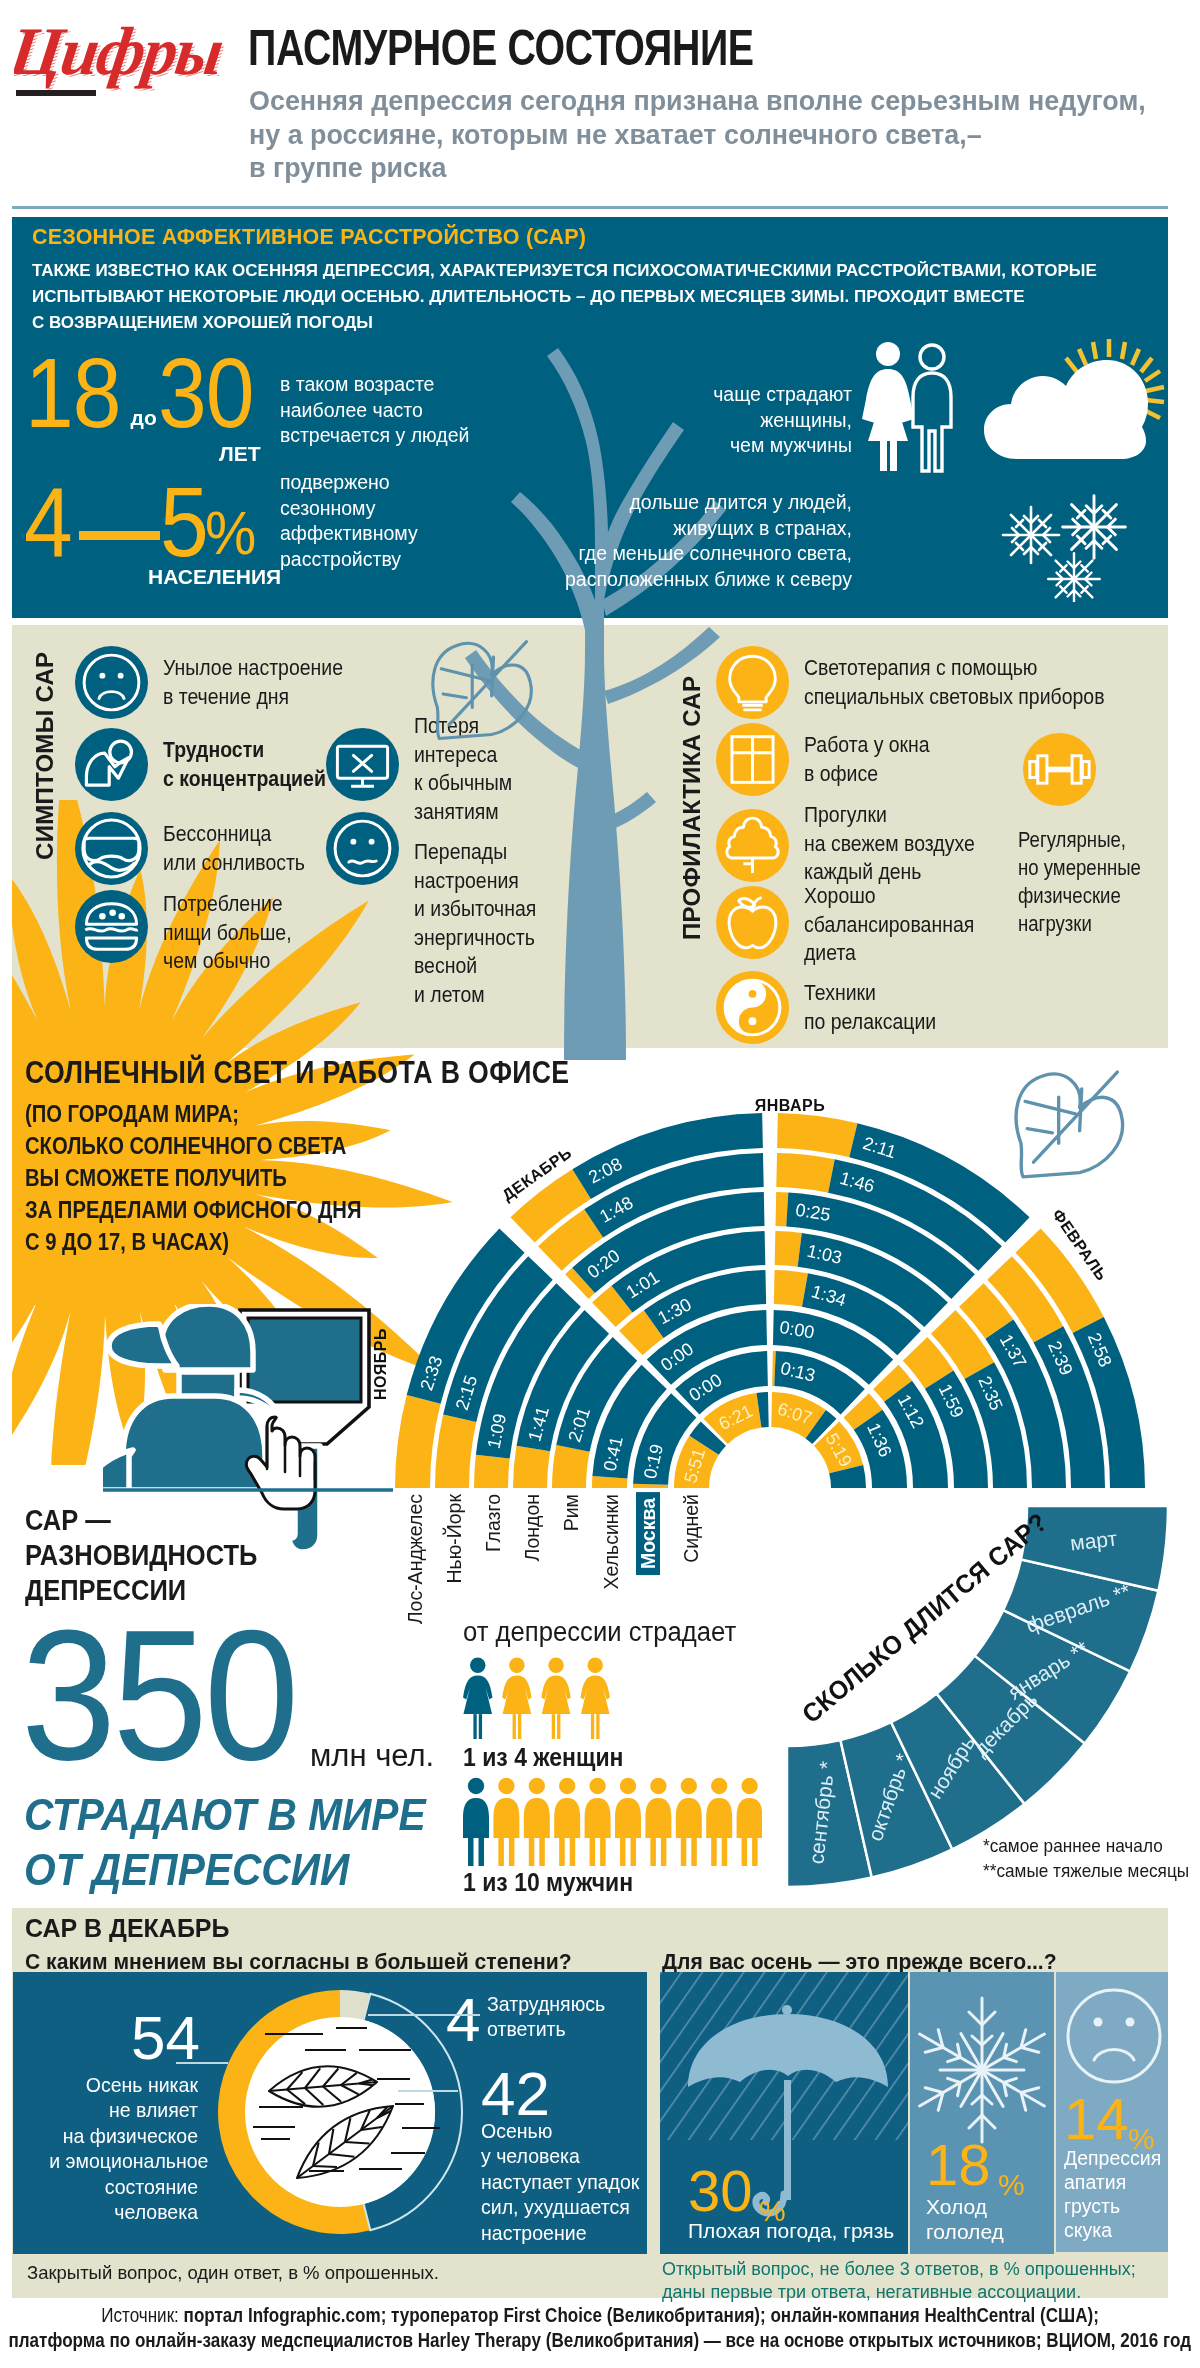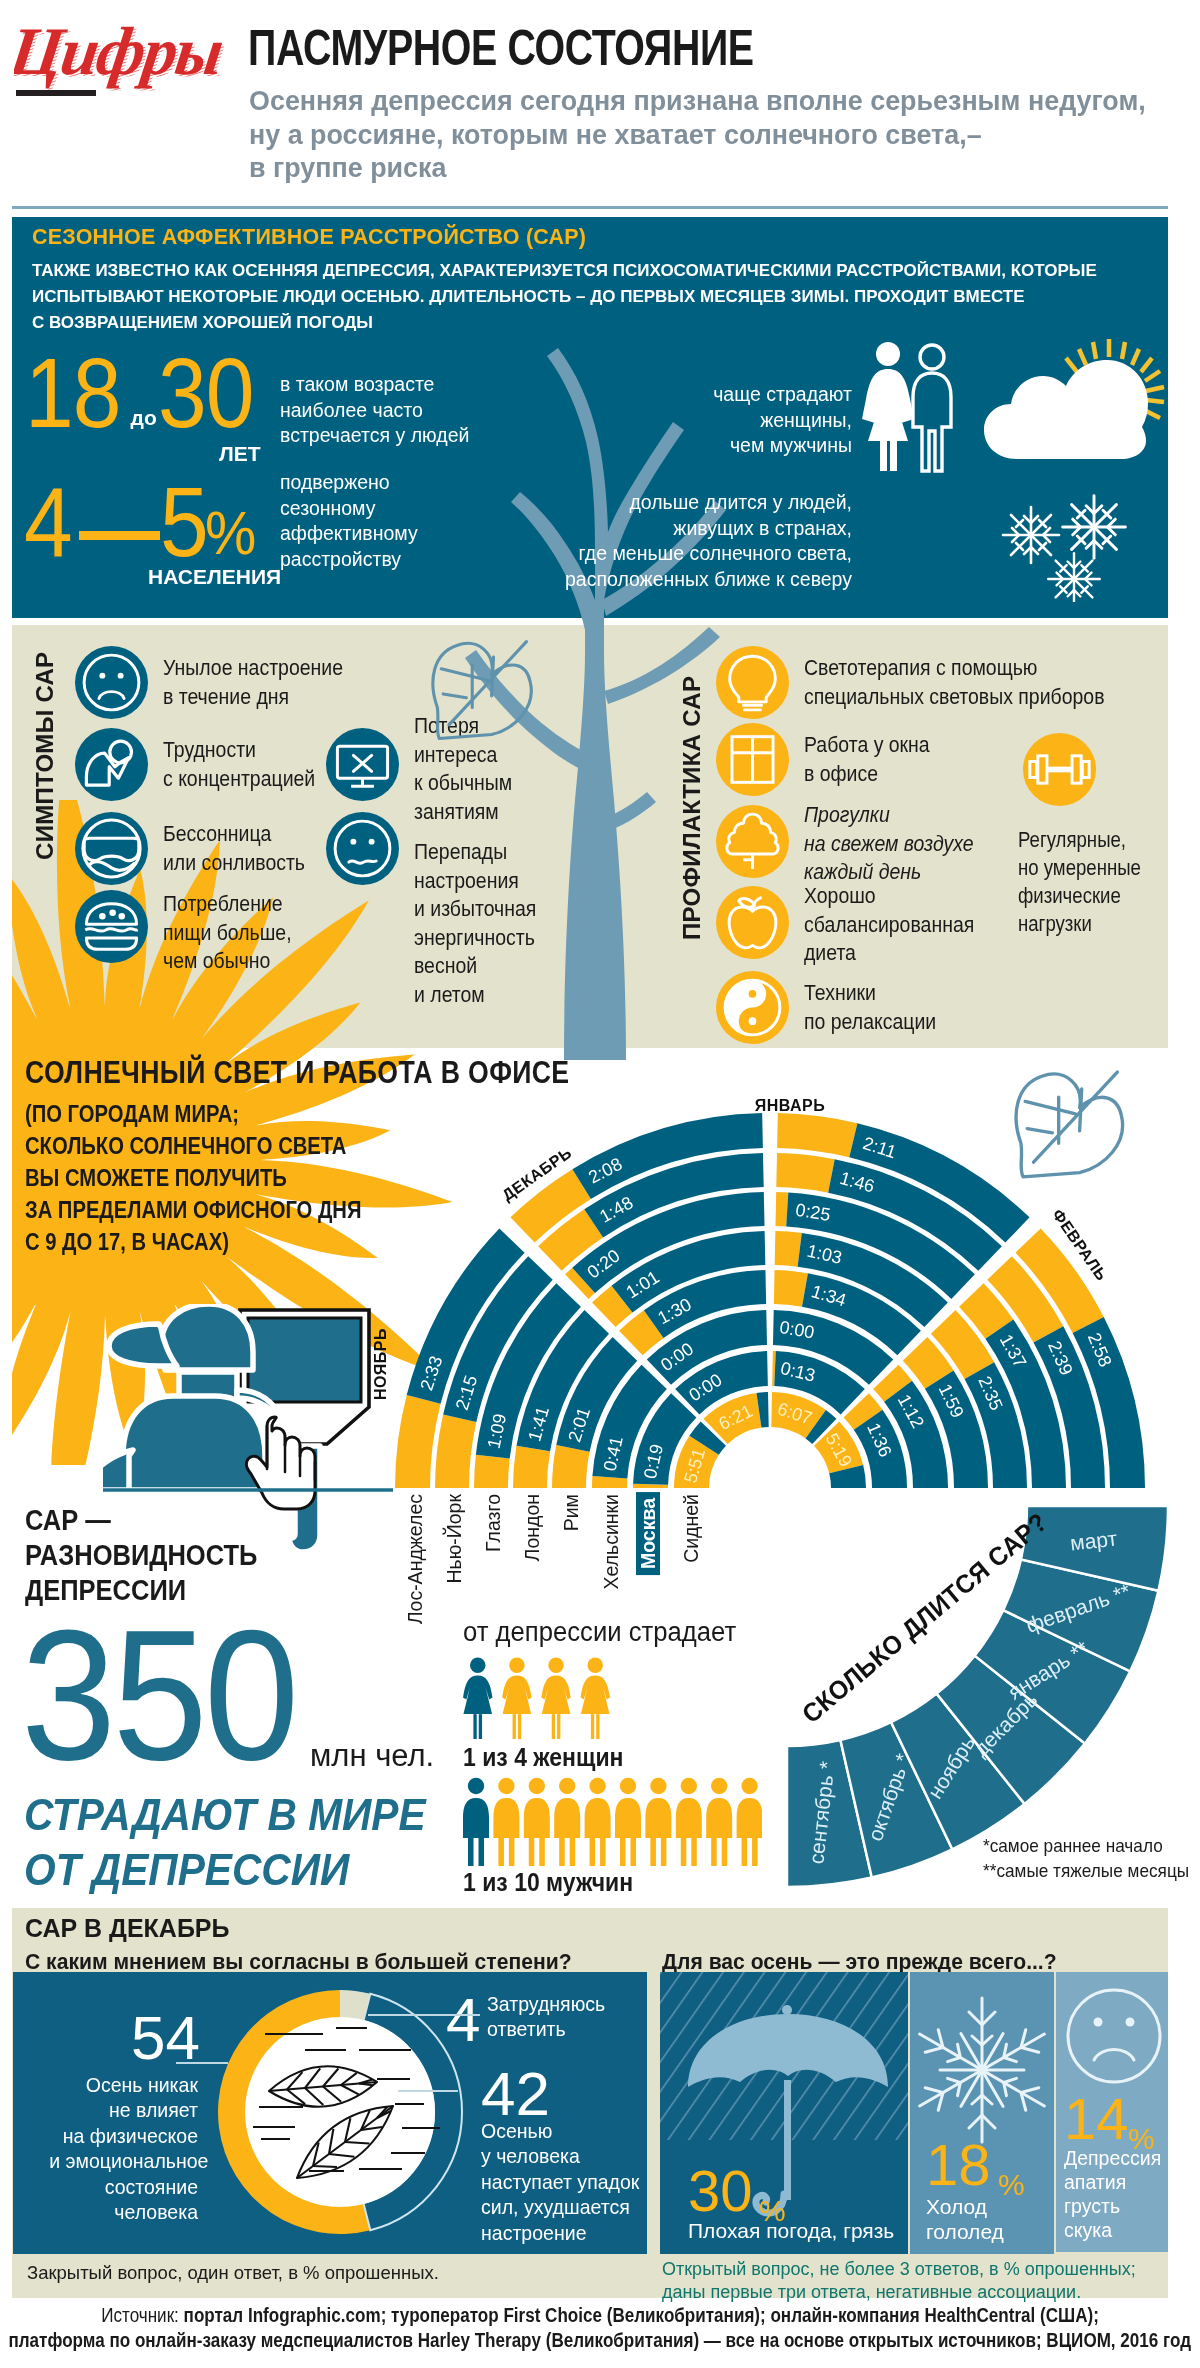--- a/index.html
+++ b/index.html
@@ -56,32 +56,32 @@
           white-space:nowrap;transform:rotate(-90deg);transform-origin:0 0;}
   #symptoms-label{left:31px;top:860px;}
   #prevention-label{left:678px;top:940px;}
   .sym{z-index:4;display:flex;align-items:center;}
   .cir{display:inline-block;width:73px;height:73px;border-radius:50%;flex:0 0 73px;}
   .cir svg{width:73px;height:73px;display:block;}
   .cir.blue{background:#00607F;}
   .cir.orange{background:#FBB316;}
   .symtxt{font-size:22.5px;color:#1A1A1A;line-height:28.6px;margin-left:15px;display:inline-block;transform:scaleX(0.865);transform-origin:0 0;white-space:nowrap;}
   #sym1{left:75px;top:646px;}
-  #sym2{left:75px;top:728px;}
+  #sym2{left:75px;top:728px;font-weight:bold;}
   #sym3{left:75px;top:812px;}
   #sym4{left:75px;top:890px;align-items:flex-start;}
   #sym5{left:75px;top:972px;}
   #sym6{left:326px;top:728px;align-items:flex-start;}
   #sym6 .symtxt{margin-top:-16px;}
   #sym7{left:326px;top:812px;align-items:flex-start;}
   #sym7 .symtxt{margin-top:26px;}
   #leaf1{left:418px;top:636px;z-index:4;}
   #pre1{left:716px;top:646px;}
   #pre2{left:716px;top:723px;}
-  #pre3{left:716px;top:805px;align-items:flex-start;font-style:italic;}
+  #pre3{left:716px;top:805px;align-items:center;}
   #pre3 .symtxt{margin-top:-4px;}
   #pre4{left:716px;top:886px;align-items:flex-start;}
   #pre4 .symtxt{margin-top:-4px;}
   #pre5{left:716px;top:971px;}
   #pre-side{z-index:4;left:1018px;top:733px;}
   #dumbbell-cir{margin-left:5px;}
   #pre-side-txt{margin-left:0;margin-top:16px;font-size:21.5px;line-height:28px;}
 
   #sunburst{left:12px;top:800px;z-index:3;}
 

